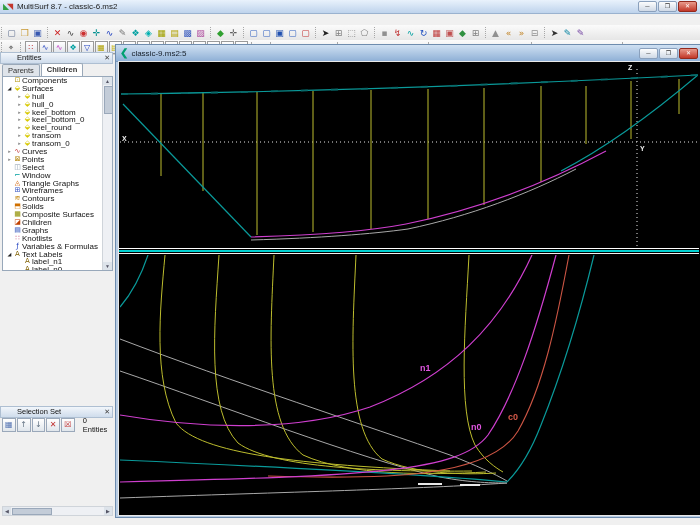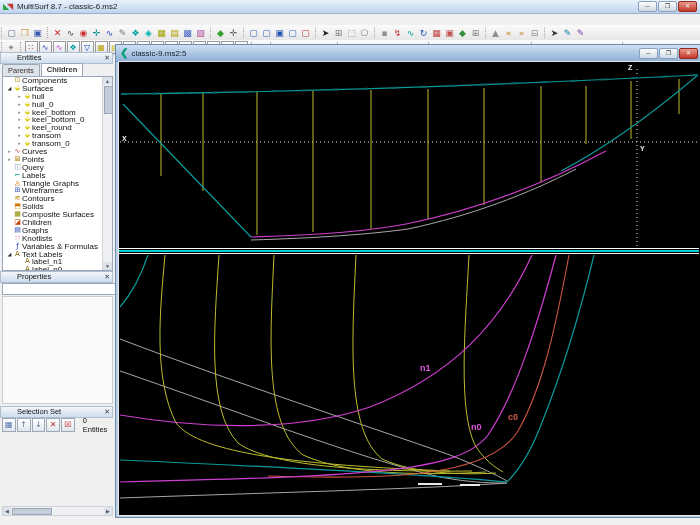--- a/index.html
+++ b/index.html
@@ -308,26 +308,26 @@
           <span>Curves</span>
         </div>
         <div class="trow" style="padding-left: 3px;">
           <span class="texp">▸</span>
           <span class="tico" style="color: rgb(176, 128, 0);">⊠</span>
           <span>Points</span>
         </div>
         <div class="trow" style="padding-left: 3px;">
           <span class="texp"></span>
           <span class="tico" style="color: rgb(136, 153, 170);">◫</span>
-          <span>Query</span>
+          <span>Select</span>
         </div>
         <div class="trow" style="padding-left: 3px;">
           <span class="texp"></span>
           <span class="tico" style="color: rgb(0, 160, 160);">⌐</span>
-          <span>Labels</span>
+          <span>Window</span>
         </div>
         <div class="trow" style="padding-left: 3px;">
           <span class="texp"></span>
           <span class="tico" style="color: rgb(208, 96, 0);">◬</span>
           <span>Triangle Graphs</span>
         </div>
         <div class="trow" style="padding-left: 3px;">
           <span class="texp"></span>
           <span class="tico" style="color: rgb(48, 80, 192);">⊞</span>
           <span>Wireframes</span>
@@ -378,31 +378,20 @@
           <span>label_n1</span>
         </div>
         <div class="trow" style="padding-left: 13px;">
           <span class="texp"></span>
           <span class="tico" style="color: rgb(128, 96, 0);">A</span>
           <span>label_n0</span>
         </div>
       </div>
   </div>
 
-  <div class="abs properties">
-    <div class="panel-hdr">
-      <span>Properties</span>
-      <span class="x">✕</span>
-    </div>
-    <div class="prop-row">
-      <input class="prop-input" value="" style="">
-      <span class="prop-help">?</span>
-    </div>
-    <div class="prop-body"></div>
-  </div>
 
   <div class="abs selection">
     <div class="panel-hdr">
       <span>Selection Set</span>
       <span class="x">✕</span>
     </div>
     <div class="sel-tb" id="sel-tb">
       <span class="sbtn" style="color: rgb(80, 112, 176);">▦</span>
         <span class="sbtn" style="color: rgb(96, 112, 128);">↑</span>
         <span class="sbtn" style="color: rgb(96, 112, 128);">↓</span>

